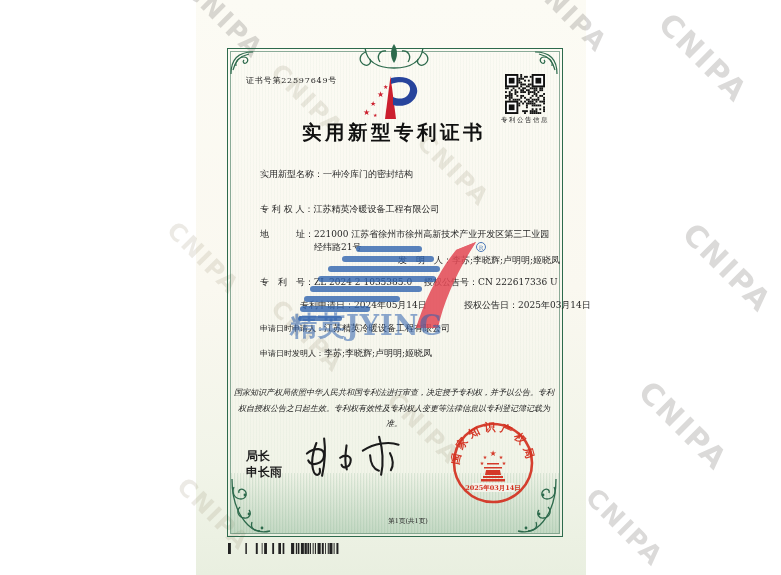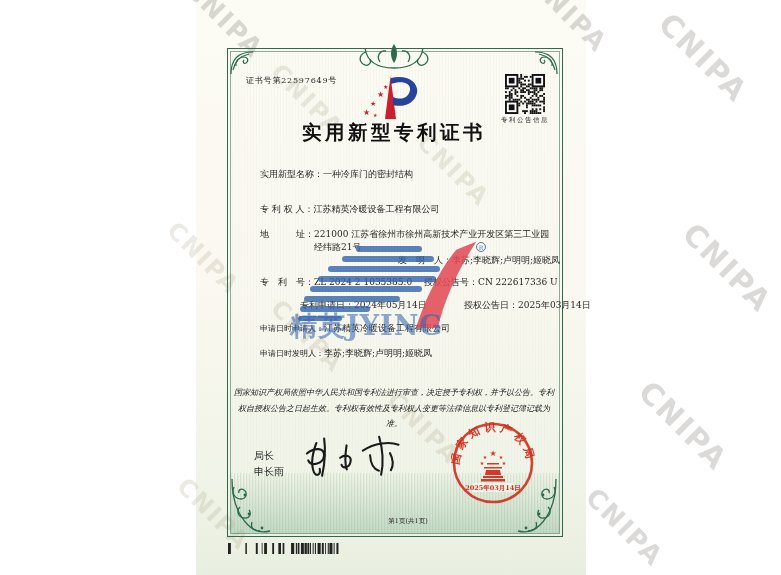--- a/index.html
+++ b/index.html
@@ -42,21 +42,21 @@
   .row .val{}
   .row.small .lab{font-size:8px;}
   #row-name{top:168px;} #row-patentee{top:203px;}
   #row-address{top:228px;} #row-address .g1{display:flex;}
   #row-address .val{display:inline-block;width:238px;line-height:12.5px;}
   #row-inventor{top:254px;text-align:right;} #row-patentno{top:276px;padding-left:12px;} #row-dates{top:299px;margin-left:40px;}
   #row-origapp{top:322px;} #row-originv{top:347px;}
   #statement{left:233px;top:385px;width:322px;text-align:center;font-size:8px;
              line-height:15.5px;font-style:italic;color:#222;}
   #officer{left:246px;top:448px;font-family:"DejaVu Sans",sans-serif;
-           font-weight:normal;font-size:10px;line-height:16px;color:#1d1d1d;margin-left:8px;}
+           font-weight:bold;font-size:12px;line-height:16px;color:#1d1d1d;}
   #signature{left:295px;top:429px;z-index:8;}
   #seal{left:451px;top:421px;z-index:9;}
   #page-footer{left:227px;top:517px;width:362px;text-align:center;font-size:6.5px;}
   #barcode-wrap{left:228px;top:539px;width:117px;height:11px;z-index:8;}
   
   #company-logo{left:298px;top:240px;z-index:8;opacity:0.86;}
   #brand-text{left:290px;top:308px;font-size:27px;font-weight:bold;letter-spacing:1px;
               color:rgba(47,99,174,0.55);z-index:8;font-family:"DejaVu Serif",serif;}
   
   #cnipa-logo{left:360px;top:75px;z-index:7;}

